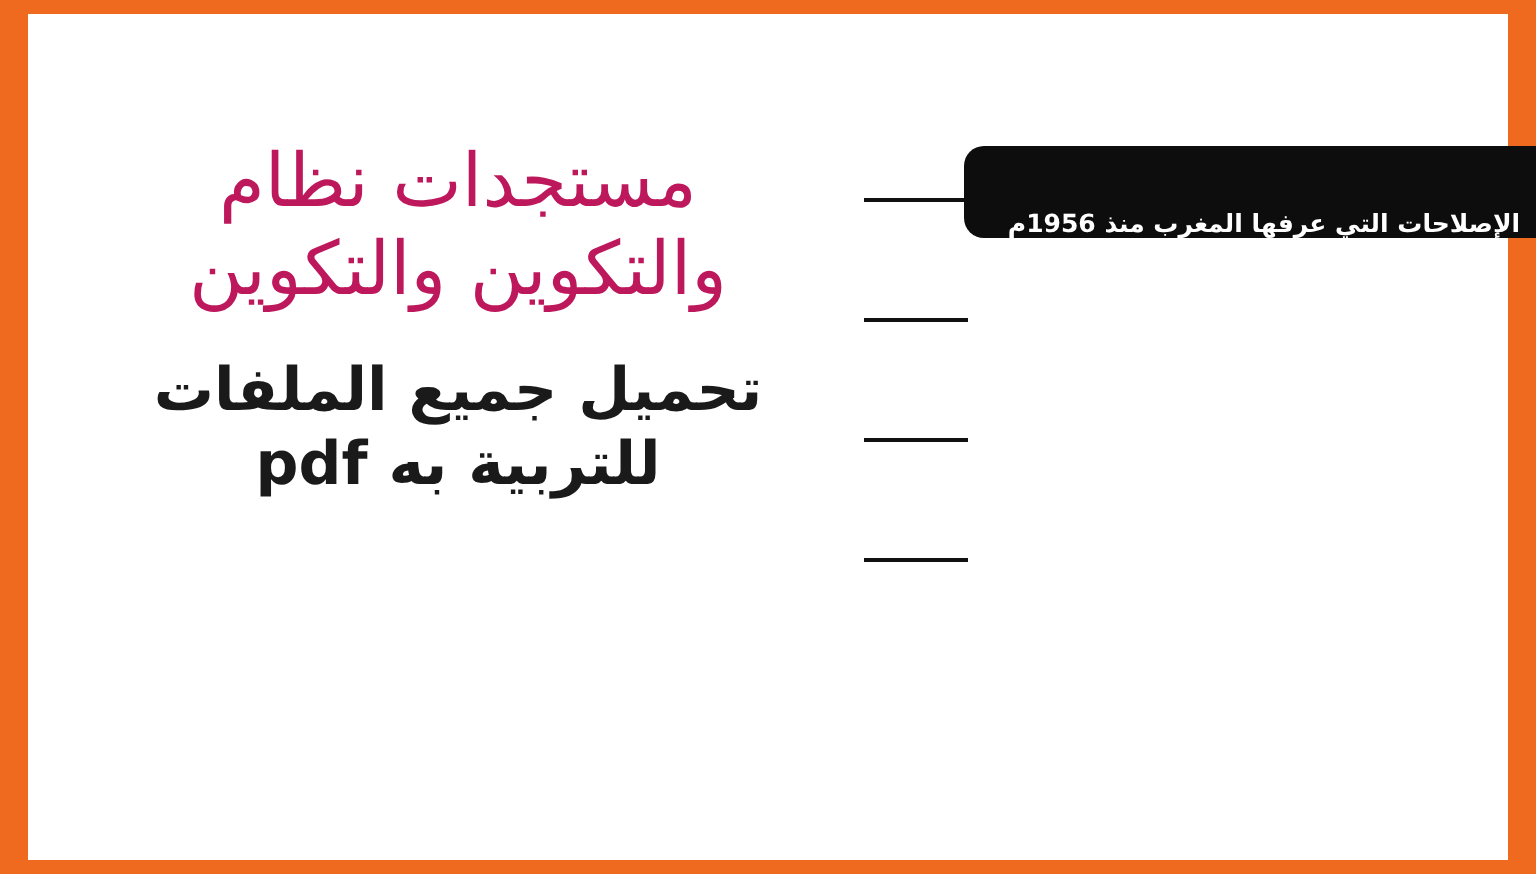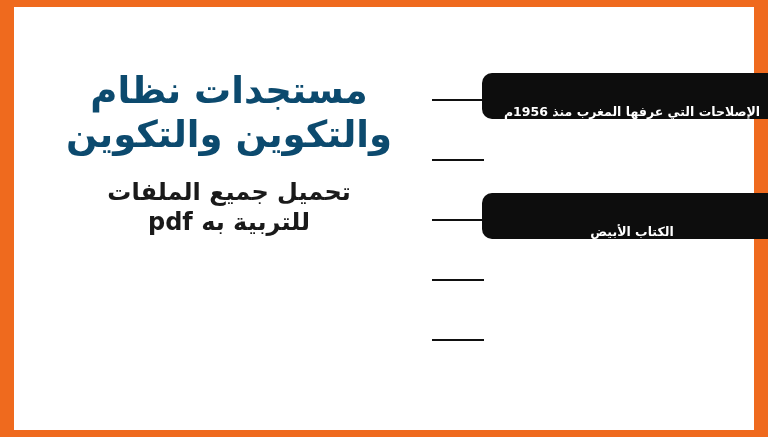--- a/index.html
+++ b/index.html
@@ -55,32 +55,32 @@
   
   .title-block {
     position: absolute;
     left: 30px;
     top: 62px;
     width: 370px;
     text-align: center;
     direction: rtl;
   }
   .main-title {
-    color: #0c4a6e;
-    font-weight: bold;
+    color: #be185d;
+    font-weight: normal;
     font-size: 37px;
     line-height: 1.18;
     letter-spacing: 0px;
     margin: 0;
   }
   .sub-title {
     margin: 22px 0 0 0;
     color: #1a1a1a;
     font-weight: bold;
-    font-size: 24px;
+    font-size: 30px;
     line-height: 1.22;
   }
 
   
   .list {
     position: absolute;
     left: 418px;
     top: 66px;
     width: 310px;
   }
@@ -150,26 +150,20 @@
         <div class="connector"></div>
         <div class="pill">
           <span class="pill-label">الإصلاحات التي عرفها المغرب منذ 1956م</span>
         </div>
       </div>
 
       <div class="row">
         <div class="connector"></div>
       </div>
 
-      <div class="row">
-        <div class="connector"></div>
-        <div class="pill">
-          <span class="pill-label">الكتاب الأبيض</span>
-        </div>
-      </div>
 
       <div class="row">
         <div class="connector"></div>
       </div>
 
       <div class="row">
         <div class="connector"></div>
       </div>
 
     </div>

